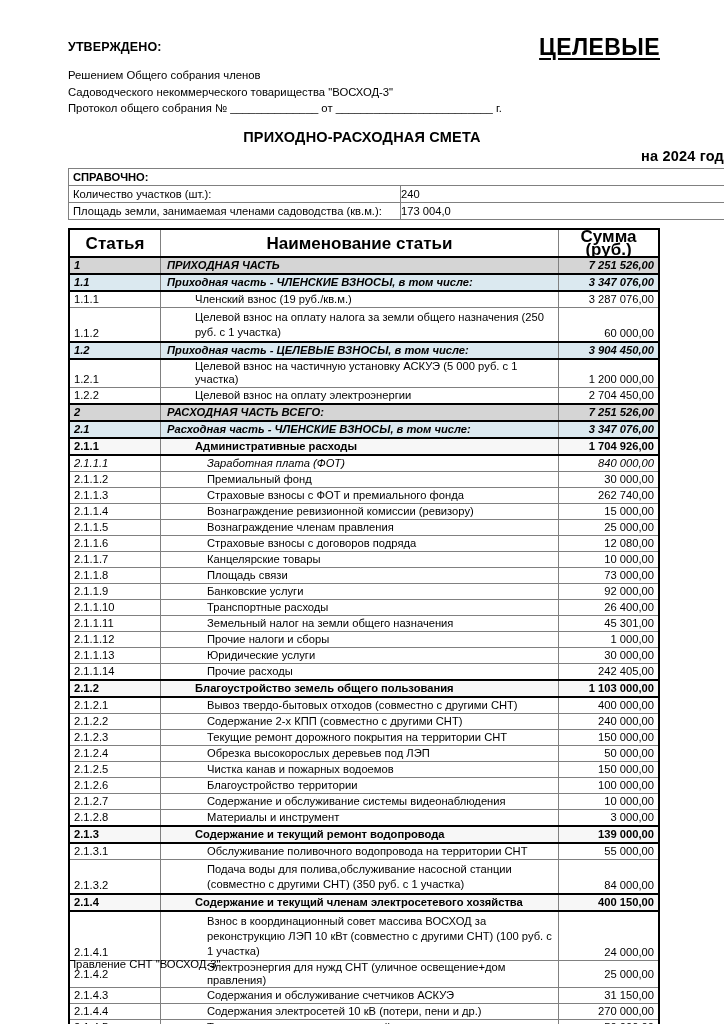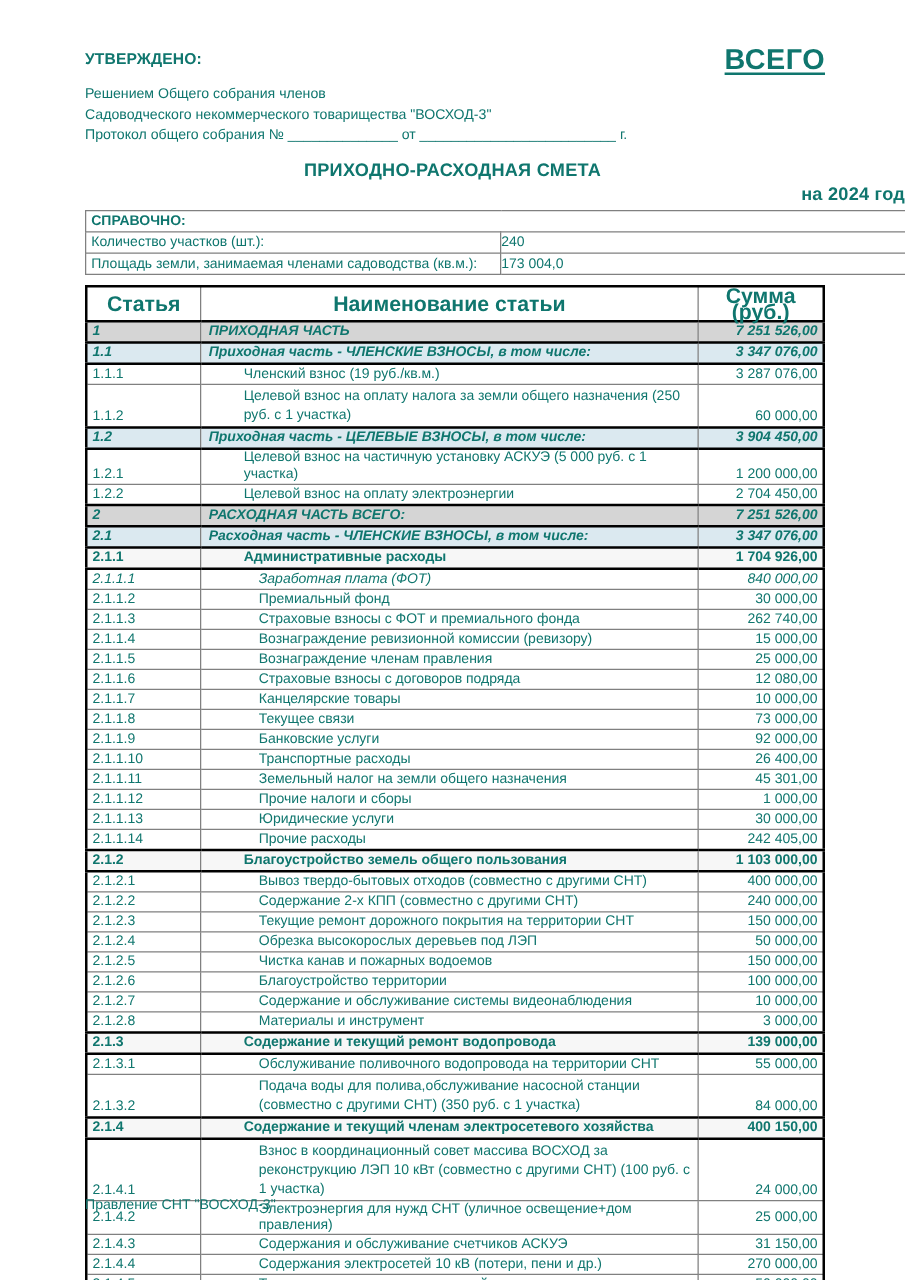--- a/index.html
+++ b/index.html
@@ -6,21 +6,21 @@
     margin: 0;
     padding: 0;
     background: #ffffff;
   }
   .page {
     position: relative;
     width: 724px;
     height: 1024px;
     background: #ffffff;
     font-family: "Liberation Sans", sans-serif;
-    color: #0f766e;
+    color: #000000;
     overflow: hidden;
     box-sizing: border-box;
   }
 
   
   .header-block {
     position: absolute;
     left: 68px;
     top: 40px;
     width: 592px;
@@ -169,21 +169,21 @@
 
 <div class="page">
 
   <div class="header-block">
     <div class="approved-label">УТВЕРЖДЕНО:</div>
     <div class="approved-lines">
       <div>Решением Общего собрания членов</div>
       <div>Садоводческого некоммерческого товарищества "ВОСХОД-3"</div>
       <div>Протокол общего собрания № ______________   от _________________________ г.</div>
     </div>
-    <div class="project-stamp">ВСЕГО</div>
+    <div class="project-stamp">ЦЕЛЕВЫЕ</div>
   </div>
 
   <div class="doc-title" style="top:128px;">
     <div class="t1">ПРИХОДНО-РАСХОДНАЯ СМЕТА</div>
     <div class="t2">на 2024 год</div>
   </div>
 
   <table class="ref-table">
     <tbody>
       <tr class="ref-title">
@@ -287,21 +287,21 @@
           <td class="col-name ind2">Страховые взносы с договоров подряда</td>
           <td class="col-sum">12 080,00</td>
         </tr>
         <tr>
           <td class="col-art">2.1.1.7</td>
           <td class="col-name ind2">Канцелярские товары</td>
           <td class="col-sum">10 000,00</td>
         </tr>
         <tr>
           <td class="col-art">2.1.1.8</td>
-          <td class="col-name ind2">Текущее связи</td>
+          <td class="col-name ind2">Площадь связи</td>
           <td class="col-sum">73 000,00</td>
         </tr>
         <tr>
           <td class="col-art">2.1.1.9</td>
           <td class="col-name ind2">Банковские услуги</td>
           <td class="col-sum">92 000,00</td>
         </tr>
         <tr>
           <td class="col-art">2.1.1.10</td>
           <td class="col-name ind2">Транспортные расходы</td>

